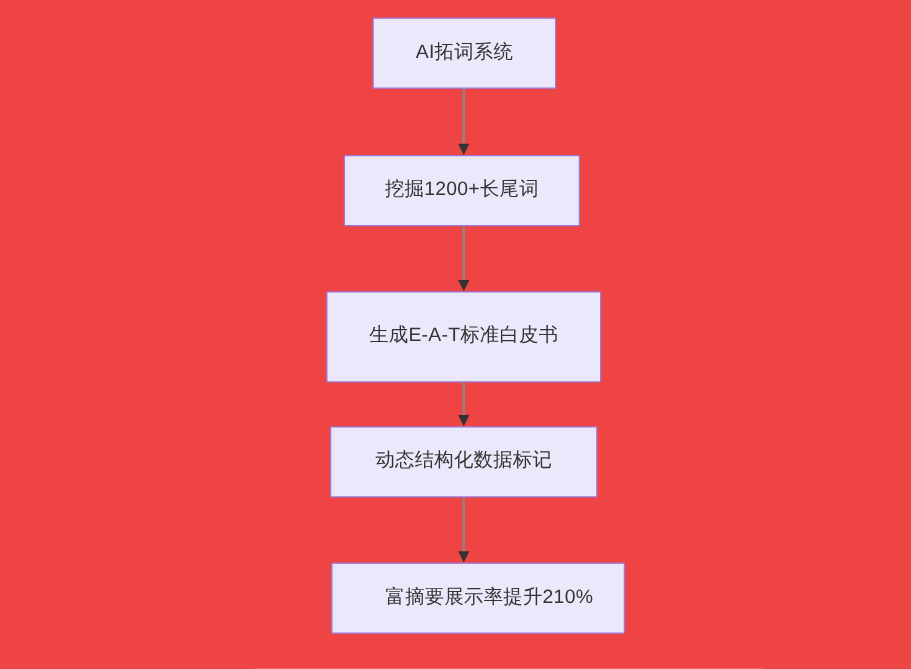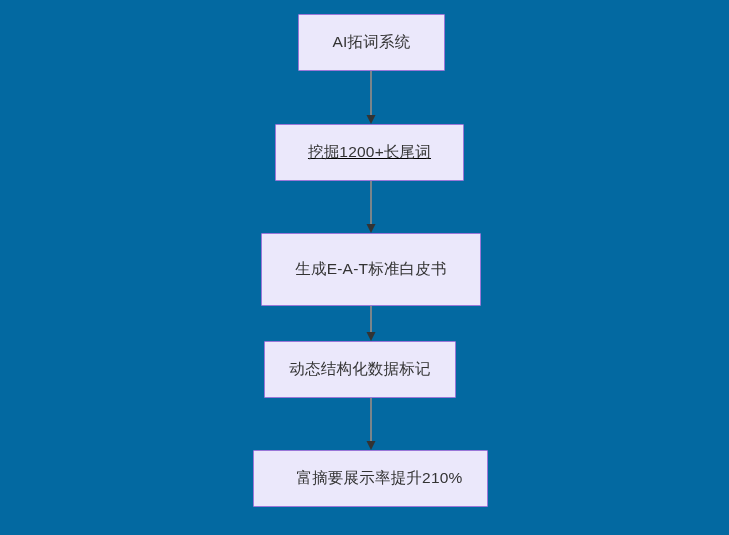--- a/index.html
+++ b/index.html
@@ -11,21 +11,21 @@
     width: 729px;
     height: 535px;
     background: #f8f8f8;
     font-family: "Liberation Sans", "DejaVu Sans", sans-serif;
     overflow: hidden;
   }
   #flow-canvas {
     position: relative;
     width: 729px;
     height: 535px;
-    background: #0369a1;
+    background: #ef4444;
   }
   .flow-node {
     position: absolute;
     box-sizing: border-box;
     background: #ebe8fb;
     border: 1.4px solid #9a77d8;
     border-radius: 1px;
     display: flex;
     align-items: center;
     justify-content: center;
@@ -75,29 +75,29 @@
 
   <svg class="flow-edge" style="left:356px; top:398px; width:30px; height:52px;" viewBox="0 0 30 52">
     <line class="edge-line" x1="15" y1="0" x2="15" y2="44"></line>
     <polygon class="edge-arrowhead" points="10.5,43 19.5,43 15,52"></polygon>
   </svg>
 
   <div class="flow-node" style="left:298px; top:14px; width:147px; height:57px;">
     <span class="flow-node-label">AI拓词系统</span>
   </div>
 
-  <div class="flow-node" style="left:275px; top:124px; width:189px; height:57px;text-decoration:underline;">
+  <div class="flow-node" style="left:275px; top:124px; width:189px; height:57px;">
     <span class="flow-node-label">挖掘1200+长尾词</span>
   </div>
 
   <div class="flow-node" style="left:261px; top:233px; width:220px; height:73px;">
     <span class="flow-node-label">生成E-A-T标准白皮书</span>
   </div>
 
-  <div class="flow-node" style="left:264px; top:341px; width:192px; height:57px;">
+  <div class="flow-node" style="left:264px; top:341px; width:214px; height:57px;">
     <span class="flow-node-label">动态结构化数据标记</span>
   </div>
 
-  <div class="flow-node" style="left:253px; top:450px; width:235px; height:57px;padding-left:18px;">
+  <div class="flow-node" style="left:265px; top:450px; width:235px; height:57px;padding-left:18px;">
     <span class="flow-node-label">富摘要展示率提升210%</span>
   </div>
 
 </div>
 
 </body></html>

